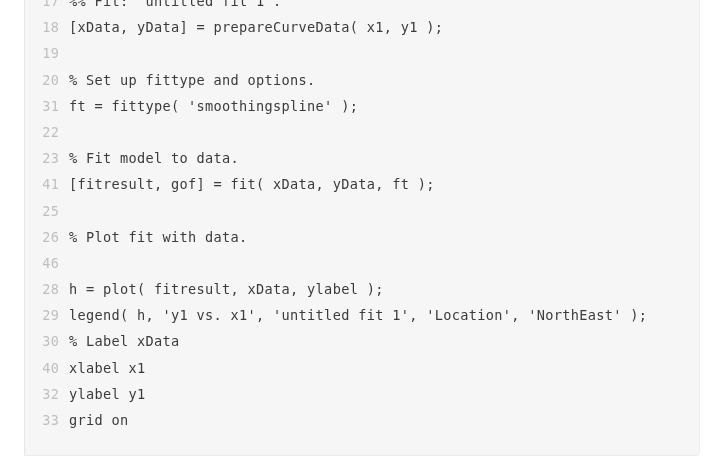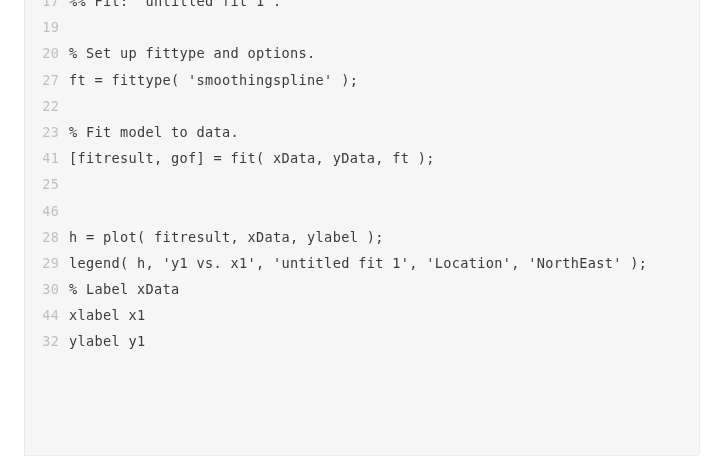--- a/index.html
+++ b/index.html
@@ -58,27 +58,30 @@
     letter-spacing: 0.32px;
     white-space: pre;
   }
 </style>
 </head>
 <body>
 
 <div id="code-panel">
   <div id="code-lines">
       <div class="code-line"><span class="line-number">17</span><span class="line-text">%% Fit: 'untitled fit 1'.</span></div>
+      <div class="code-line"><span class="line-number">18</span><span class="line-text">[xData, yData] = prepareCurveData( x1, y1 );</span></div>
       <div class="code-line"><span class="line-number">19</span><span class="line-text"></span></div>
       <div class="code-line"><span class="line-number">20</span><span class="line-text">% Set up fittype and options.</span></div>
-      <div class="code-line"><span class="line-number">27</span><span class="line-text">ft = fittype( 'smoothingspline' );</span></div>
+      <div class="code-line"><span class="line-number">31</span><span class="line-text">ft = fittype( 'smoothingspline' );</span></div>
       <div class="code-line"><span class="line-number">22</span><span class="line-text"></span></div>
       <div class="code-line"><span class="line-number">23</span><span class="line-text">% Fit model to data.</span></div>
       <div class="code-line"><span class="line-number">41</span><span class="line-text">[fitresult, gof] = fit( xData, yData, ft );</span></div>
       <div class="code-line"><span class="line-number">25</span><span class="line-text"></span></div>
+      <div class="code-line"><span class="line-number">26</span><span class="line-text">% Plot fit with data.</span></div>
       <div class="code-line"><span class="line-number">46</span></div>
       <div class="code-line"><span class="line-number">28</span><span class="line-text">h = plot( fitresult, xData, ylabel );</span></div>
       <div class="code-line"><span class="line-number">29</span><span class="line-text">legend( h, 'y1 vs. x1', 'untitled fit 1', 'Location', 'NorthEast' );</span></div>
       <div class="code-line"><span class="line-number">30</span><span class="line-text">% Label xData</span></div>
-      <div class="code-line"><span class="line-number">44</span><span class="line-text">xlabel x1</span></div>
+      <div class="code-line"><span class="line-number">40</span><span class="line-text">xlabel x1</span></div>
       <div class="code-line"><span class="line-number">32</span><span class="line-text">ylabel y1</span></div>
+      <div class="code-line"><span class="line-number">33</span><span class="line-text">grid on</span></div>
     </div>
 </div>
 
 </body></html>

